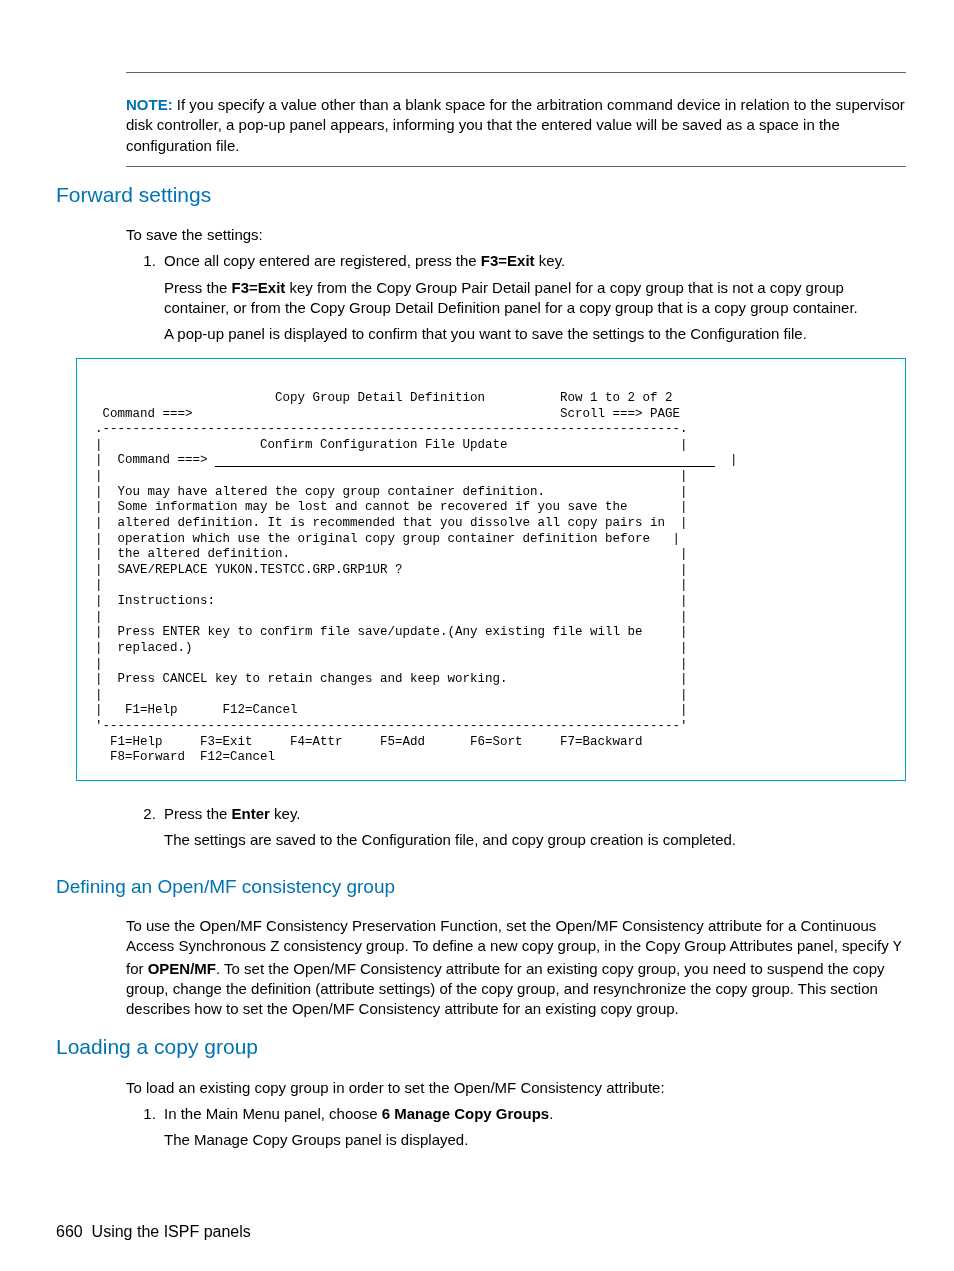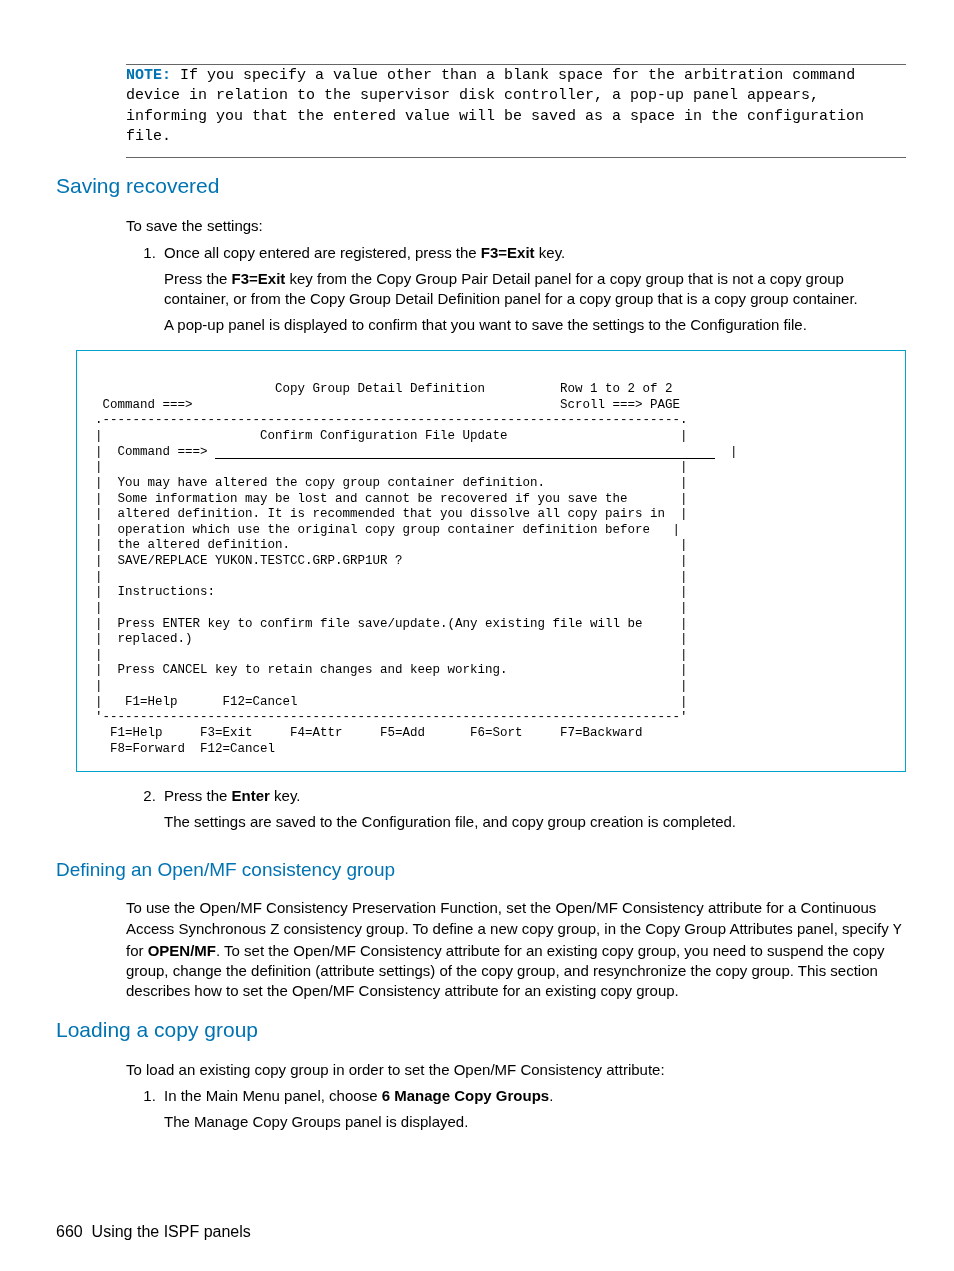--- a/index.html
+++ b/index.html
@@ -10,23 +10,22 @@
     margin: 0;
     background: #fff;
     width: 954px;
     box-sizing: border-box;
     padding: 56px 48px 40px 56px;
     line-height: 1.35;
   }
   .note-box {
     border-top: 1px solid #666;
     border-bottom: 1px solid #666;
-    padding: 1px 0 10px 0;
-    margin: 8px 0 14px 70px;
-    font-family: Liberation Mono, monospace;
+    padding: 22px 0 10px 0;
+    margin: 16px 0 14px 70px;
   }
   .note-label {
     color: #0073b3;
     font-weight: bold;
   }
   h2.section {
     font-family: Arial, Helvetica, sans-serif;
     font-weight: 300;
     color: #0073b3;
     font-size: 19px;
@@ -48,21 +47,21 @@
   }
   ol.num li {
     margin-bottom: 4px;
     padding-left: 4px;
   }
   .sub-para {
     margin: 6px 0 6px 108px;
   }
   .term-box {
     border: 1.5px solid #00a3cc;
-    margin: 14px 0 14px 20px;
+    margin: 14px 0 23px 20px;
     padding: 16px 18px 14px 18px;
     font-family: "Courier New", Courier, monospace;
     font-size: 12.5px;
     white-space: pre;
     line-height: 1.25;
     color: #000;
   }
   .footer {
     position: absolute;
     bottom: 28px;
@@ -79,21 +78,21 @@
   }
 </style>
 </head>
 <body>
 
 <div class="note-box">
   <span class="note-label">NOTE:</span>
   <span>If you specify a value other than a blank space for the arbitration command device in relation to the supervisor disk controller, a pop-up panel appears, informing you that the entered value will be saved as a space in the configuration file.</span>
 </div>
 
-<h3 class="subsection">Saving recovered</h3>
+<h3 class="subsection">Forward settings</h3>
 <div class="body-text">To save the settings:</div>
 
 <ol class="num">
   <li>
     <span>Once all copy entered are registered, press the </span><span class="bold">F3=Exit</span><span> key.</span>
   </li>
 </ol>
 <div class="sub-para">
   <span>Press the </span><span class="bold">F3=Exit</span><span> key from the Copy Group Pair Detail panel for a copy group that is not a copy group container, or from the Copy Group Detail Definition panel for a copy group that is a copy group container.</span>
 </div>

